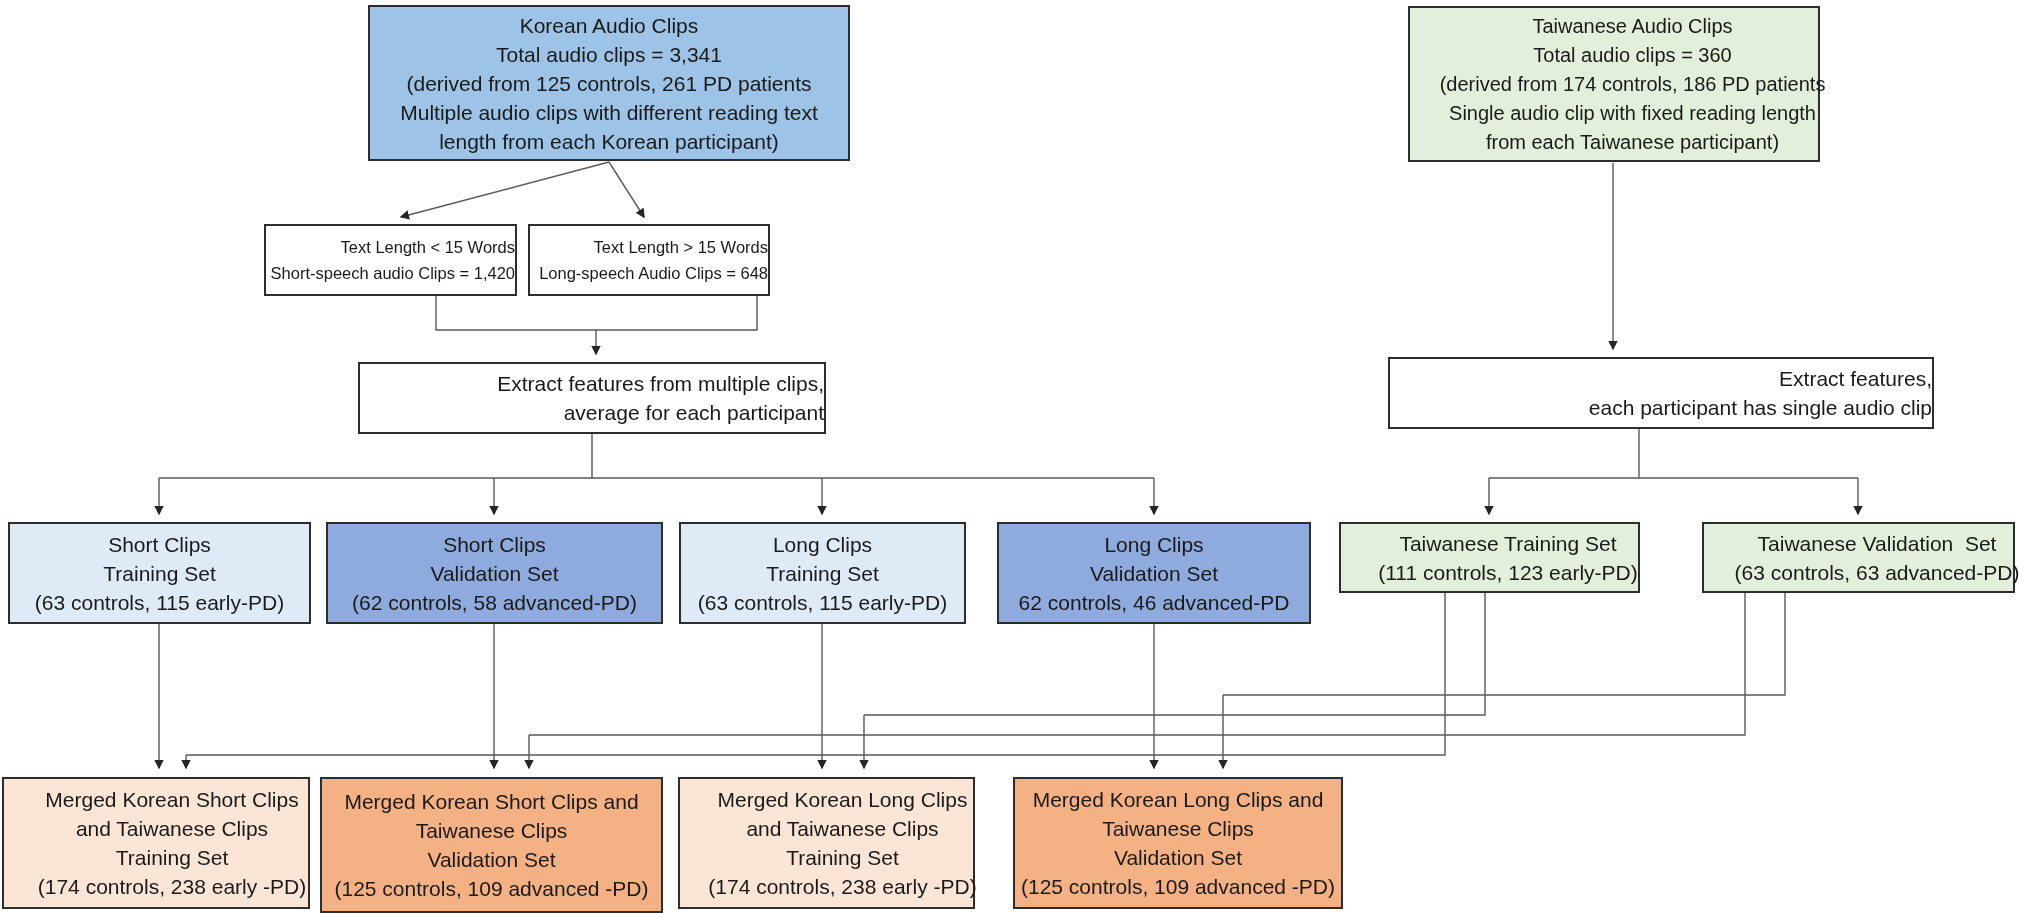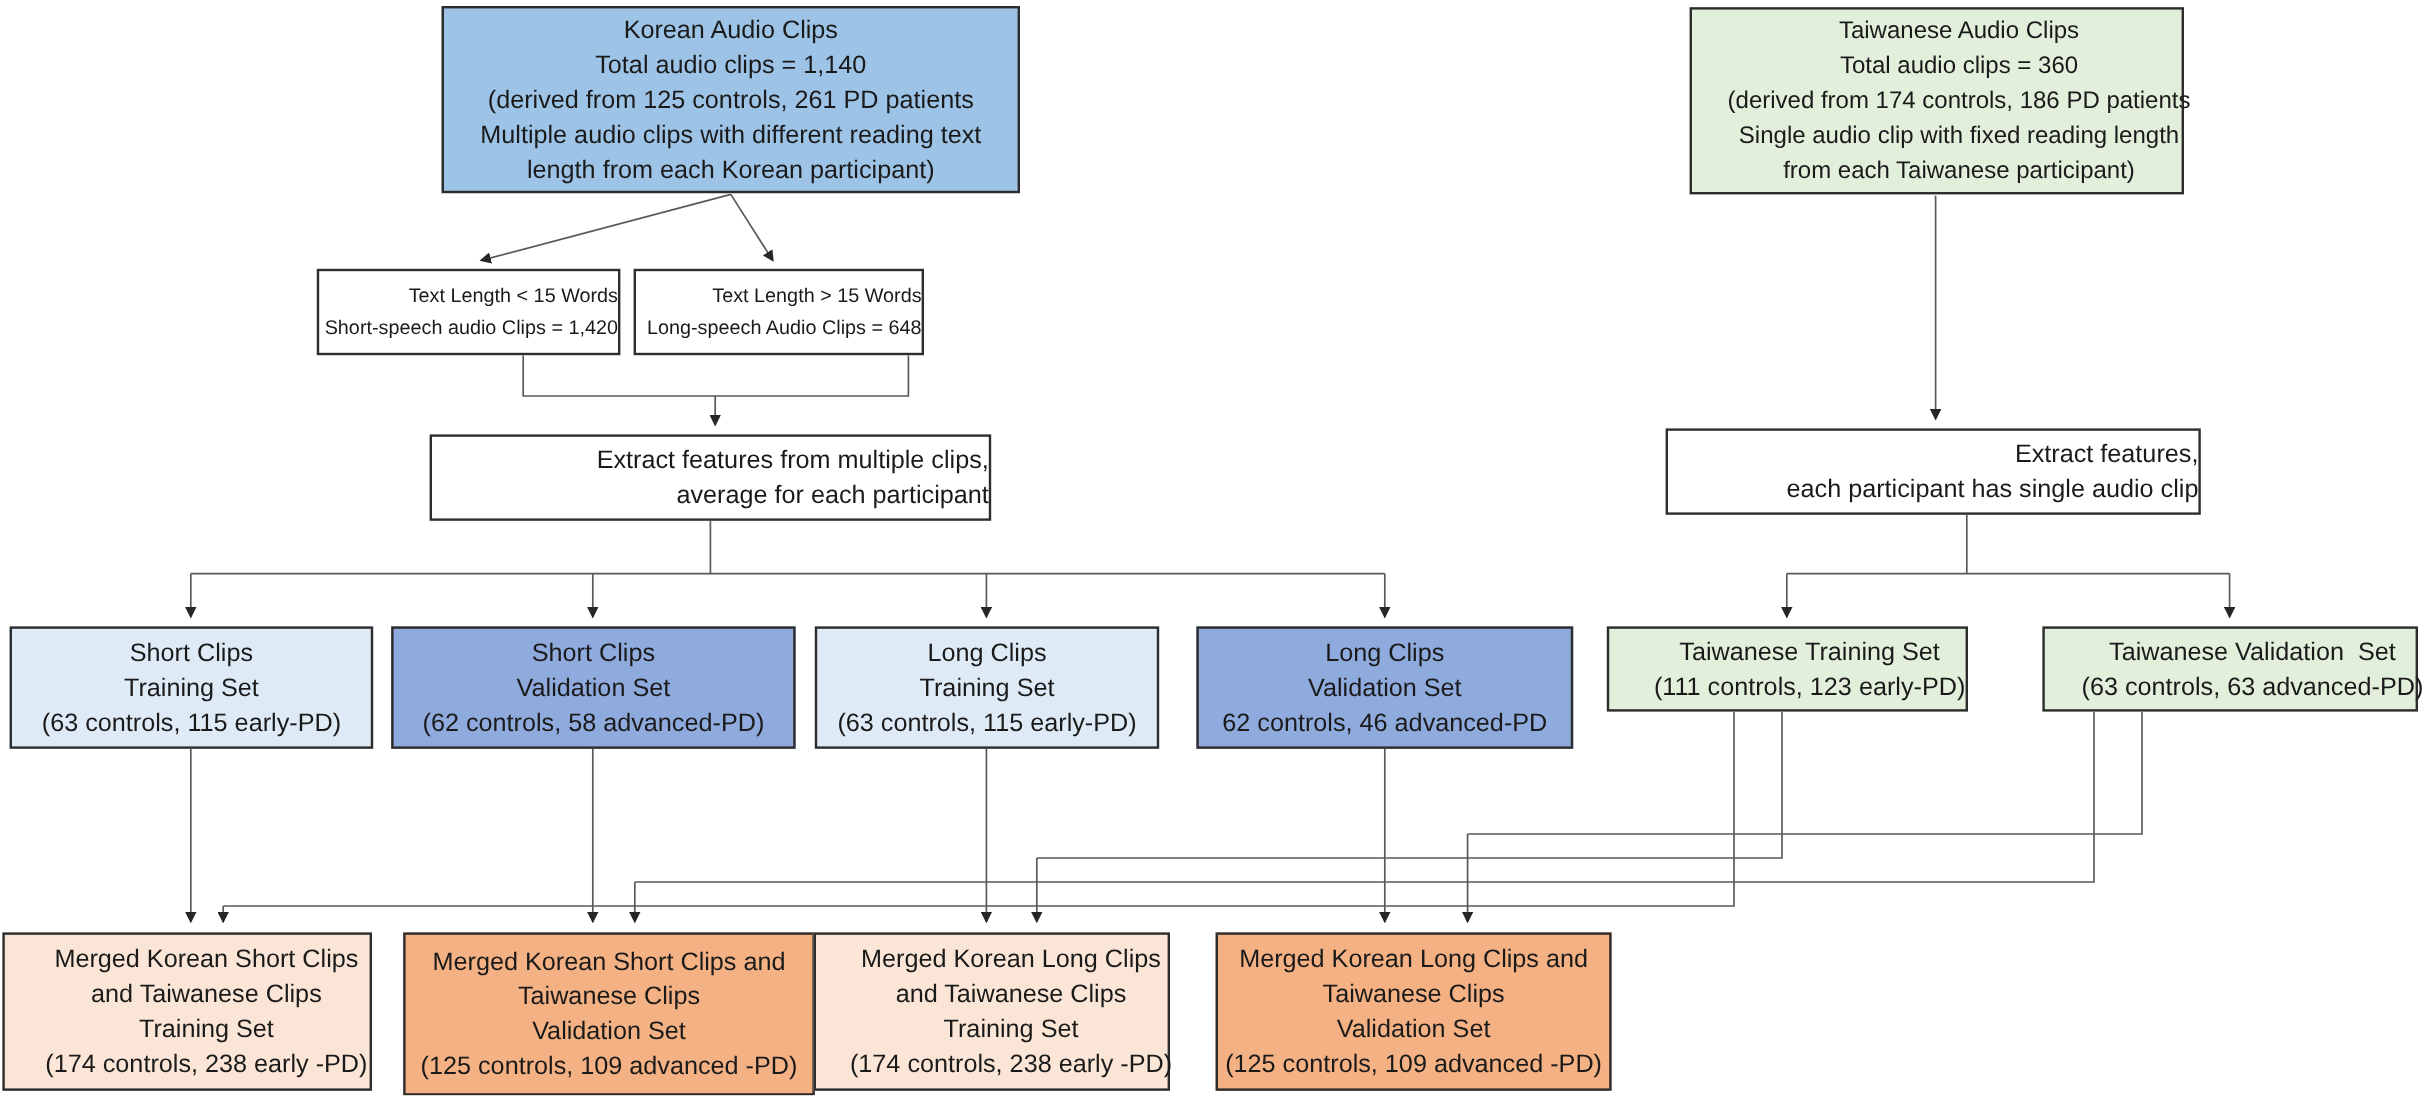--- a/index.html
+++ b/index.html
@@ -70,21 +70,21 @@
       <path class="wire" d="M1745 593 L1745 735 L529 735"></path>
       <path class="wire" d="M529 735 L529 768" marker-end="url(#arw)"></path>
 
       <path class="wire" d="M1785 593 L1785 695 L1223 695"></path>
       <path class="wire" d="M1223 695 L1223 768" marker-end="url(#arw)"></path>
     </g>
   </svg>
 
   <div class="box c-kor" style="left:368px;top:5px;width:482px;height:156px">
     <div class="ln">Korean Audio Clips</div>
-    <div class="ln">Total audio clips = 1,140</div>
+    <div class="ln">Total audio clips = 3,341</div>
     <div class="ln">(derived from 125 controls, 261 PD patients</div>
     <div class="ln">Multiple audio clips with different reading text</div>
     <div class="ln">length from each Korean participant)</div>
   </div>
 
   <div class="box c-tai mid" style="left:1408px;top:6px;width:412px;height:156px">
     <div class="ln">Taiwanese Audio Clips</div>
     <div class="ln">Total audio clips = 360</div>
     <div class="ln">(derived from 174 controls, 186 PD patients</div>
     <div class="ln">Single audio clip with fixed reading length</div>
@@ -99,21 +99,21 @@
   <div class="box c-white small" style="left:528px;top:224px;width:242px;height:72px">
     <div class="ln">Text Length &gt; 15 Words</div>
     <div class="ln">Long-speech Audio Clips = 648</div>
   </div>
 
   <div class="box c-white" style="left:358px;top:362px;width:468px;height:72px">
     <div class="ln">Extract features from multiple clips,</div>
     <div class="ln">average for each participant</div>
   </div>
 
-  <div class="box c-white" style="left:1388px;top:357px;width:446px;height:72px">
+  <div class="box c-white" style="left:1388px;top:357px;width:546px;height:72px">
     <div class="ln">Extract features,</div>
     <div class="ln">each participant has single audio clip</div>
   </div>
 
   <div class="box c-train" style="left:8px;top:522px;width:303px;height:102px">
     <div class="ln">Short Clips</div>
     <div class="ln">Training Set</div>
     <div class="ln">(63 controls, 115 early-PD)</div>
   </div>
 
@@ -145,21 +145,21 @@
     <div class="ln">(63 controls, 63 advanced-PD)</div>
   </div>
 
   <div class="box c-mtrain" style="left:2px;top:777px;width:308px;height:132px">
     <div class="ln">Merged Korean Short Clips</div>
     <div class="ln">and Taiwanese Clips</div>
     <div class="ln">Training Set</div>
     <div class="ln">(174 controls, 238 early -PD)</div>
   </div>
 
-  <div class="box c-mval" style="left:336px;top:777px;width:343px;height:136px">
+  <div class="box c-mval" style="left:320px;top:777px;width:343px;height:136px">
     <div class="ln">Merged Korean Short Clips and</div>
     <div class="ln">Taiwanese Clips</div>
     <div class="ln">Validation Set</div>
     <div class="ln">(125 controls, 109 advanced -PD)</div>
   </div>
 
   <div class="box c-mtrain" style="left:678px;top:777px;width:297px;height:132px">
     <div class="ln">Merged Korean Long Clips</div>
     <div class="ln">and Taiwanese Clips</div>
     <div class="ln">Training Set</div>

